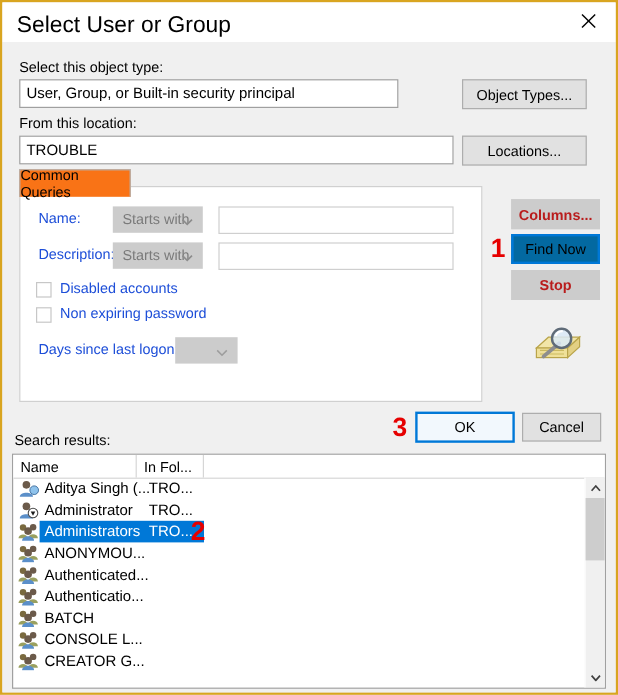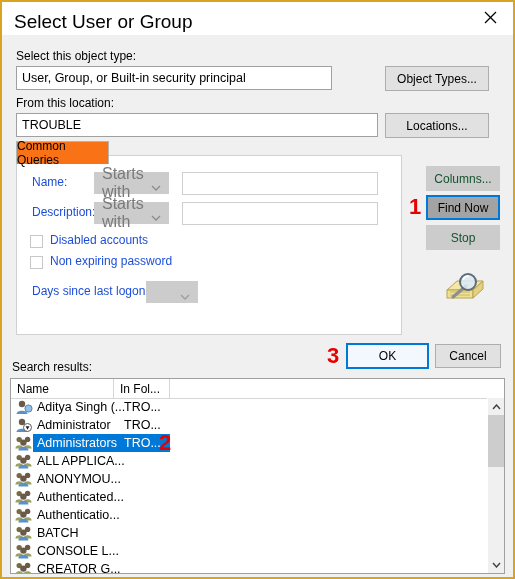--- a/index.html
+++ b/index.html
@@ -48,43 +48,43 @@
   }
   .btn{
     position:absolute;box-sizing:border-box;
     background:#e1e1e1;border:1px solid #adadad;
     height:25px;
     font-family:"Liberation Sans", sans-serif;font-size:12px;
     color:#000;
     display:flex;align-items:center;justify-content:center;
     cursor:default;
   }
-  .btn.disabled{color:#14532d;background:#cccccc;border-color:#cccccc;}
-  .btn.focus{border:2px solid #0078d7;background:#a3a3a3;}
+  .btn.disabled{color:#b91c1c;background:#cccccc;border-color:#cccccc;font-weight:bold;}
+  .btn.focus{border:2px solid #0078d7;background:#0369a1;}
   .btn.default{border:2px solid #0078d7;background:#f2f8fd;}
   #tab-common{
     position:absolute;left:14px;top:106px;width:93px;height:23px;
     box-sizing:border-box;
     background:#f97316;
     border:1px solid #b4b4b4;border-bottom:none;
     display:flex;align-items:center;justify-content:center;
     font-size:12px;color:#000;cursor:default;
   }
   #tab-panel{
     position:absolute;left:14px;top:120px;width:386px;height:180px;
     box-sizing:border-box;
     background:#ffffff;border:1px solid #d0d0d0;
   }
   .dis-lbl{color:#1d4ed8;font-size:12px;position:absolute;}
   .combo{
     position:absolute;box-sizing:border-box;height:22px;
     background:#cccccc;border:none;
     display:flex;align-items:center;
     padding-left:8px;
-    font-size:16px;color:#7a7a7a;cursor:default;
+    font-size:12px;color:#7a7a7a;cursor:default;
   }
   .combo .chev{
     position:absolute;right:8px;top:6px;
   }
   .inputdis{
     position:absolute;box-sizing:border-box;height:23px;
     background:#ffffff;border:1px solid #cfcfcf;
   }
   .chk{
     position:absolute;width:13px;height:13px;box-sizing:border-box;
@@ -265,32 +265,20 @@
             <span class="ic" style="z-index: 2;"><svg width="18" height="16" viewBox="0 0 18 16">
                 <circle cx="4.2" cy="4.6" r="2.7" fill="#7a6a3f"></circle>
                 <path d="M0.4 13.5 C0.4 9.3 8 9.3 8 13.5 Z" fill="#9aa05f"></path>
                 <circle cx="12.6" cy="4.4" r="2.7" fill="#6b5a4a"></circle>
                 <path d="M8.6 13.5 C8.6 9.2 16.6 9.2 16.6 13.5 Z" fill="#9aa05f"></path>
                 <circle cx="8.4" cy="7.6" r="3.2" fill="#6b5a4a"></circle>
                 <path d="M3.4 15.6 C3.4 10.6 13.4 10.6 13.4 15.6 Z" fill="#5b8fc9"></path>
               </svg></span>
             <span class="nm" style="z-index: 1; color: rgb(255, 255, 255);">Administrators</span>
             <span class="fl" style="z-index: 1; color: rgb(255, 255, 255);">TRO...</span>
-          </div>
-          <div class="row">
-            <span class="ic"><svg width="18" height="16" viewBox="0 0 18 16">
-                <circle cx="4.2" cy="4.6" r="2.7" fill="#7a6a3f"></circle>
-                <path d="M0.4 13.5 C0.4 9.3 8 9.3 8 13.5 Z" fill="#9aa05f"></path>
-                <circle cx="12.6" cy="4.4" r="2.7" fill="#6b5a4a"></circle>
-                <path d="M8.6 13.5 C8.6 9.2 16.6 9.2 16.6 13.5 Z" fill="#9aa05f"></path>
-                <circle cx="8.4" cy="7.6" r="3.2" fill="#6b5a4a"></circle>
-                <path d="M3.4 15.6 C3.4 10.6 13.4 10.6 13.4 15.6 Z" fill="#5b8fc9"></path>
-              </svg></span>
-            <span class="nm">ALL APPLICA...</span>
-            <span class="fl"></span>
           </div>
           <div class="row">
             <span class="ic"><svg width="18" height="16" viewBox="0 0 18 16">
                 <circle cx="4.2" cy="4.6" r="2.7" fill="#7a6a3f"></circle>
                 <path d="M0.4 13.5 C0.4 9.3 8 9.3 8 13.5 Z" fill="#9aa05f"></path>
                 <circle cx="12.6" cy="4.4" r="2.7" fill="#6b5a4a"></circle>
                 <path d="M8.6 13.5 C8.6 9.2 16.6 9.2 16.6 13.5 Z" fill="#9aa05f"></path>
                 <circle cx="8.4" cy="7.6" r="3.2" fill="#6b5a4a"></circle>
                 <path d="M3.4 15.6 C3.4 10.6 13.4 10.6 13.4 15.6 Z" fill="#5b8fc9"></path>
               </svg></span>

